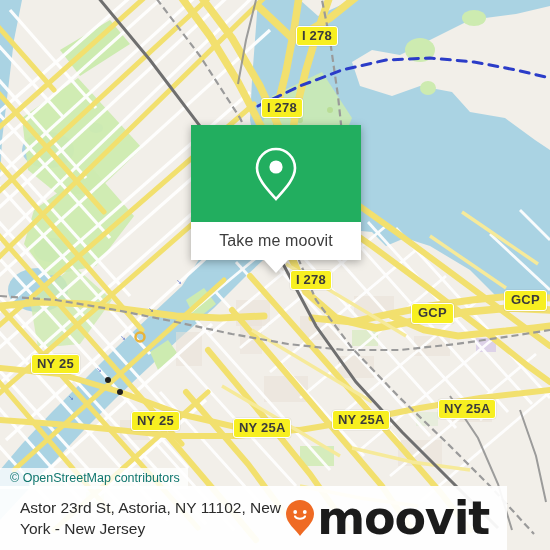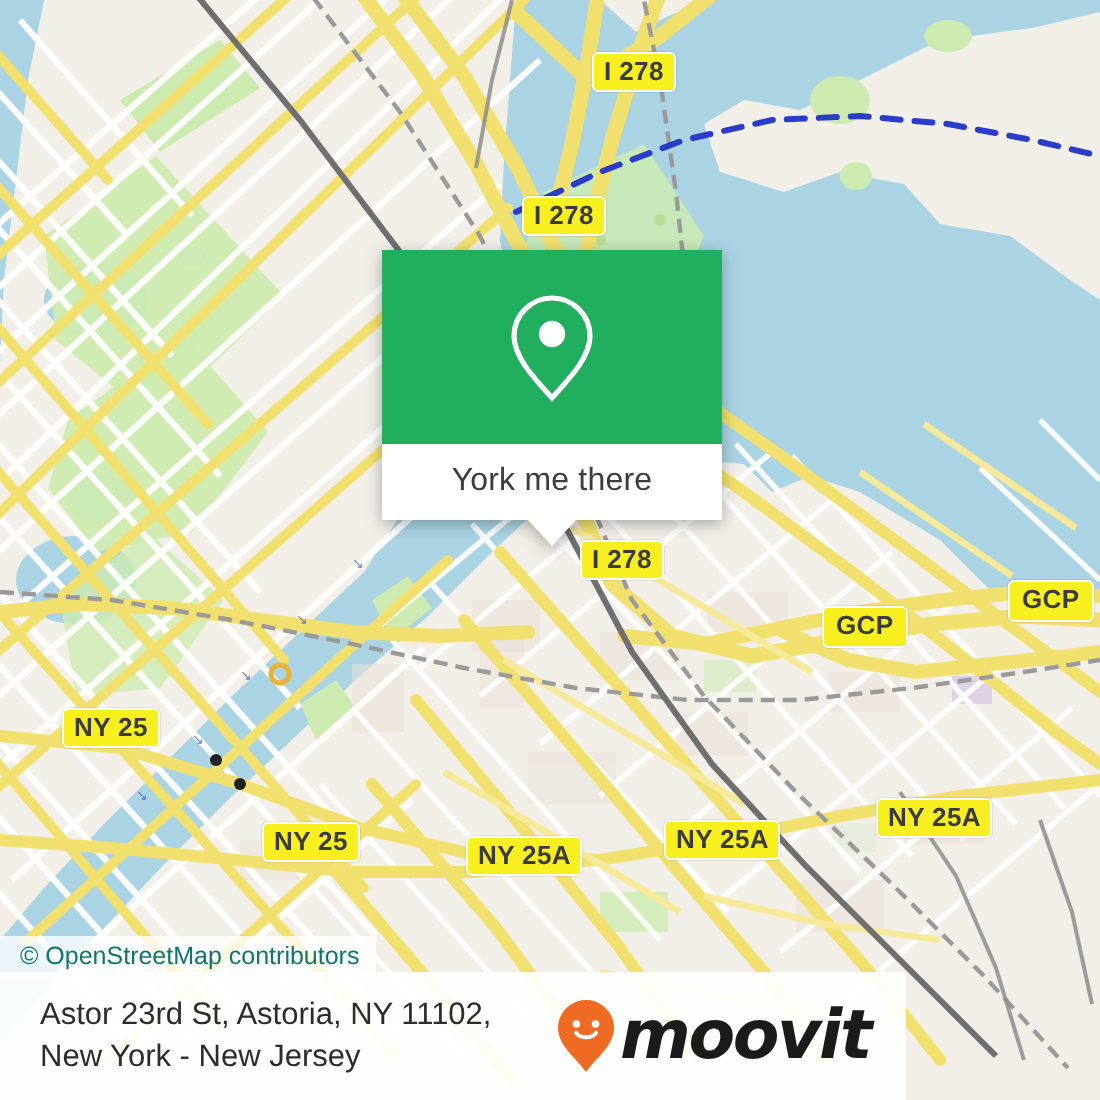--- a/index.html
+++ b/index.html
@@ -97,21 +97,21 @@
     color: #0f766e;
     line-height: 16px;
     white-space: nowrap;
   }
 
   
   #footer {
     position: absolute;
     left: 0;
     top: 486px;
-    width: 453px;
+    width: 507px;
     height: 64px;
     background: rgba(255,255,255,0.93);
     display: flex;
     align-items: center;
     justify-content: space-between;
     box-sizing: border-box;
     padding: 0 18px 0 20px;
   }
   #footer-title {
     font-size: 15.5px;
@@ -120,26 +120,25 @@
     max-width: 370px;
   }
   #logo {
     display: flex;
     align-items: center;
     gap: 2px;
     flex-shrink: 0;
   }
   #logo-text {
     font-family: "DejaVu Sans", sans-serif;
-    font-size: 34px;
+    font-size: 46px;
     font-weight: bold;
     color: #1b1b1b;
     letter-spacing: -1.2px;
     line-height: 34px;
-    font-style: italic;
   }
 </style>
 </head>
 <body>
 
 <div id="screen">
 
   <div id="map">
     <svg width="550" height="550" viewBox="0 0 550 550" xmlns="http://www.w3.org/2000/svg">
       <defs>
@@ -374,21 +373,21 @@
 
   <div id="popup">
     <div id="popup-tail"></div>
     <div id="popup-img">
       <svg width="44" height="56" viewBox="0 0 44 56">
         <path d="M22 3 C11.5 3 3 11.5 3 22 C3 33 14 44 22 53 C30 44 41 33 41 22 C41 11.5 32.5 3 22 3 Z" fill="none" stroke="#ffffff" stroke-width="2.6"></path>
         <circle cx="22" cy="21" r="6.6" fill="#ffffff"></circle>
       </svg>
     </div>
     <div id="popup-label">
-      <span>York me there</span>
+      <span>Take me moovit</span>
     </div>
   </div>
 
   <div id="attribution">
     <span>© OpenStreetMap contributors</span>
   </div>
 
   <div id="footer">
     <div id="footer-title">Astor 23rd St, Astoria, NY 11102, New York - New Jersey</div>
     <div id="logo">

